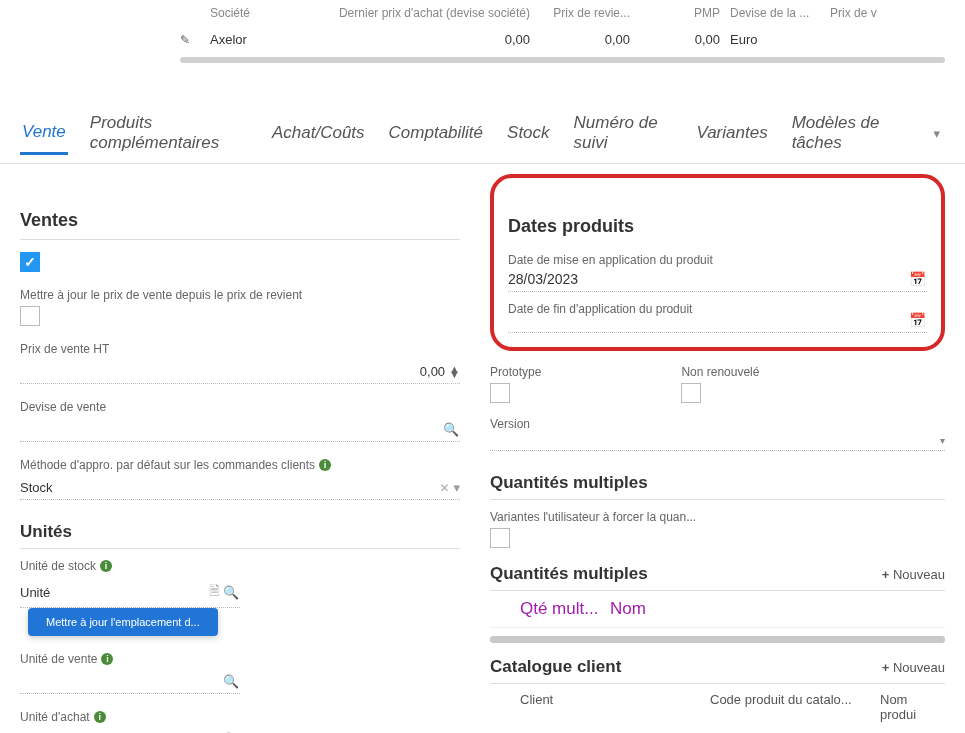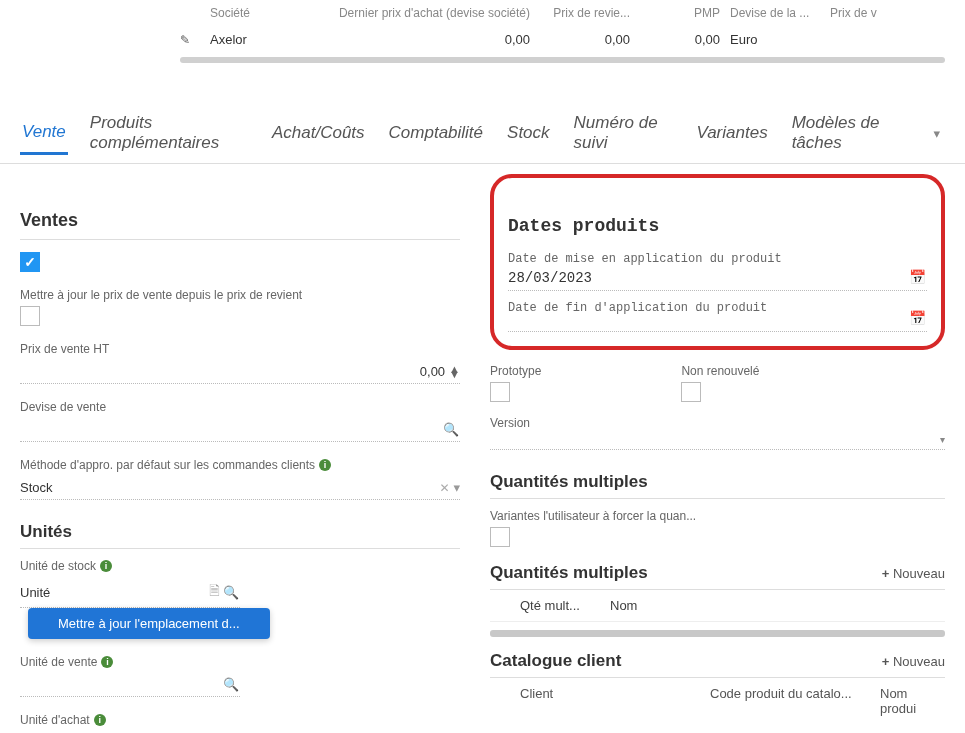--- a/index.html
+++ b/index.html
@@ -40,41 +40,41 @@
     .input-line { border-bottom: 1px dotted #bbb; padding: 4px 0; display: flex; align-items: center; min-height: 22px; }
     .input-line .value { flex: 1; font-size: 13px; }
     .input-line .icon-right { color: #999; font-size: 13px; margin-left: 4px; cursor: pointer; }
     .num-val { text-align: right; flex: 1; }
     .stepper { color: #666; font-size: 11px; margin-left: 4px; line-height: 5px; }
     
     .info-icon { display: inline-block; width: 12px; height: 12px; border-radius: 50%; background: #4a8c3a; color: #fff; font-size: 9px; text-align: center; line-height: 12px; font-weight: bold; }
     
     .narrow-input { width: 220px; }
     
-    .tooltip-btn { display: inline-block; background: #2075d6; color: #fff; padding: 8px 30px; border-radius: 4px; font-size: 13px; margin-left: 8px; white-space: nowrap; box-shadow: 0 2px 6px rgba(0,0,0,0.2); }
+    .tooltip-btn { display: inline-block; background: #2075d6; color: #fff; padding: 8px 18px; border-radius: 4px; font-size: 11px; margin-left: 8px; white-space: nowrap; box-shadow: 0 2px 6px rgba(0,0,0,0.2); }
     .unit-row { display: flex; align-items: flex-start; gap: 0; flex-direction: column; }
     
-    .highlight-box { border: 4px solid #d62828; border-radius: 22px; padding: 10px 14px 14px 14px; margin-bottom: 14px; font-family: Liberation Mono, monospace; }
+    .highlight-box { border: 4px solid #d62828; border-radius: 22px; padding: 10px 14px 14px 14px; margin-bottom: 14px; }
     .highlight-box .section-title { border-bottom: none; margin-bottom: 8px; padding-top: 0; }
     
     .date-row { display: flex; align-items: flex-end; border-bottom: 1px dotted #bbb; padding-bottom: 4px; margin-bottom: 10px; gap: 16px; }
     .date-content { flex: 1; }
     .calendar-icon { color: #777; font-size: 14px; cursor: pointer; }
     
     .two-col-check { display: flex; gap: 140px; margin-bottom: 14px; }
     
     .version-row { border-bottom: 1px dotted #bbb; padding-bottom: 4px; }
     .version-caret { text-align: right; color: #888; font-size: 10px; }
     
     .qt-header { display: flex; justify-content: space-between; align-items: center; border-bottom: 1px solid #ddd; padding-bottom: 6px; margin-top: 14px; }
     .qt-header .h-title { font-size: 17px; font-weight: bold; }
     .new-btn { color: #555; font-size: 13px; cursor: pointer; }
     .new-btn::before { content: "+ "; font-weight: bold; }
     
-    .mini-table-header { display: flex; padding: 8px 0 8px 30px; color: #404040; font-size: 13px; border-bottom: 1px solid #eee; }
+    .mini-table-header { display: flex; padding: 8px 0 8px 30px; color: #a21caf; font-size: 17px; border-bottom: 1px solid #eee; }
     .mini-col1 { flex: 0 0 90px; }
     .mini-col2 { flex: 1; }
     
     .catalog-header-row { display: flex; padding: 8px 0 8px 30px; color: #555; font-size: 13px; }
     .cat-col1 { flex: 0 0 190px; }
     .cat-col2 { flex: 0 0 170px; }
     .cat-col3 { flex: 1; }
     
     .hscroll { height: 7px; background: #c8c8c8; border-radius: 3px; margin: 8px 0; }
     .select-clear { color: #aaa; font-size: 12px; margin-left: 4px; cursor: pointer; }

